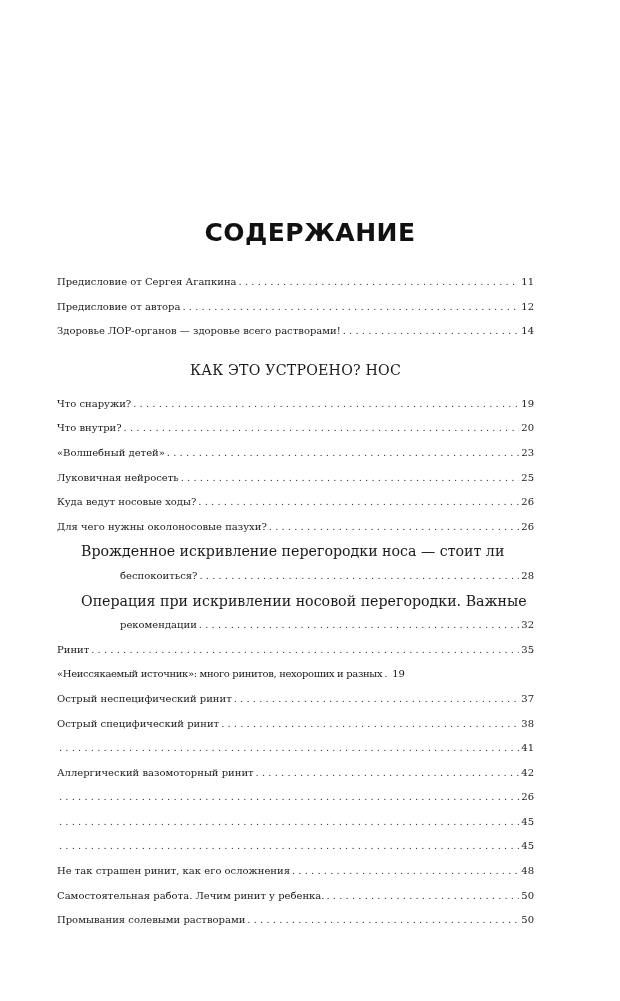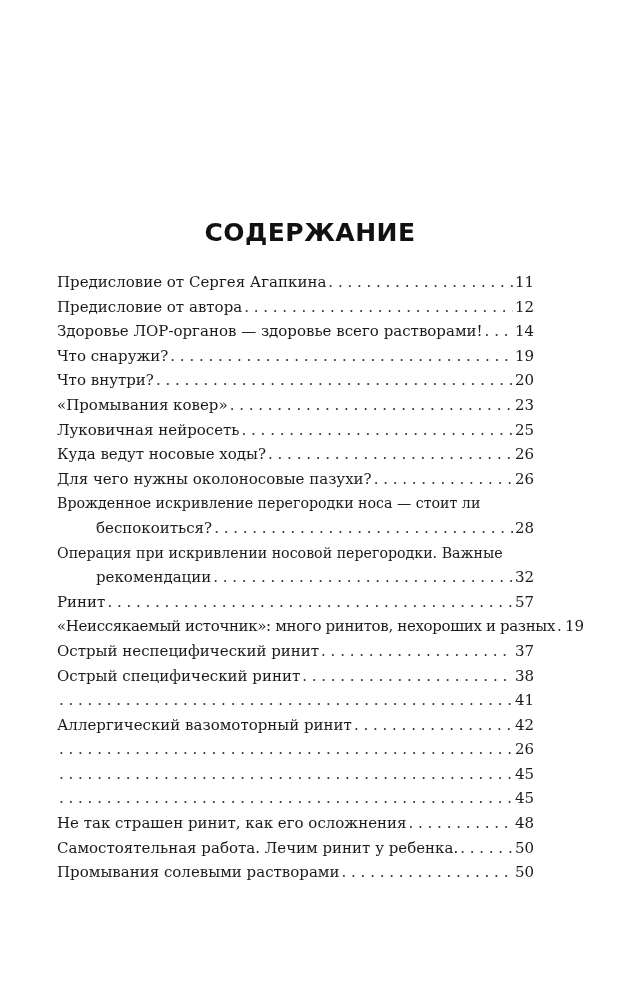--- a/index.html
+++ b/index.html
@@ -8,34 +8,34 @@
     font-family: "DejaVu Serif", "Liberation Serif", serif; color: #1a1a1a;
   }
   .page { position: relative; width: 620px; height: 1001px; }
   .title {
     position: absolute; top: 218px; left: 0; width: 620px; text-align: center;
     font-family: "DejaVu Sans", "Liberation Sans", sans-serif; font-weight: bold;
     font-size: 25px; letter-spacing: 0.5px; color: #111;
   }
   .toc { position: absolute; left: 57px; width: 477px; top: 270px; }
   .entry {
-    display: flex; align-items: center; font-size: 15px; line-height: 24.6px;
+    display: flex; align-items: center; font-size: 10px; line-height: 24.6px;
     white-space: nowrap;
   }
   .entry .label { flex: 0 0 auto; }
   .entry .dots {
     flex: 1 1 auto; overflow: hidden; margin: 0 2px; letter-spacing: 3.2px;
     color: #333;
   }
   .entry .dots::before {
     content: ". . . . . . . . . . . . . . . . . . . . . . . . . . . . . . . . . . . . . . . . . . . . . . . . . . . . . . . . . . . . . . . . . . . . . . . . . . . . . . . . . . . . . .";
     letter-spacing: 0;
   }
   .entry .page-num { flex: 0 0 auto; text-align: right; }
-  .multi { font-size: 14.2px; line-height: 24.6px; }
+  .multi { font-size: 14.2px; line-height: 24.6px; margin-left: 24px; }
   .multi .first { white-space: nowrap; }
   .multi .entry { padding-left: 39px; }
   .section-heading {
     text-align: center; font-size: 14.2px; line-height: 24px; margin: 14px 0 10px 0;
     letter-spacing: 0.2px;
   }
 </style>
 </head>
 <body>
 
@@ -52,33 +52,34 @@
         <span class="label">Предисловие от автора</span>
         <span class="dots"></span>
         <span class="page-num">12</span>
       </div>
     <div class="entry">
         <span class="label">Здоровье ЛОР-органов — здоровье всего растворами!</span>
         <span class="dots"></span>
         <span class="page-num">14</span>
       </div>
 
+    <div class="section-heading">КАК ЭТО УСТРОЕНО? НОС</div>
 
     <div class="entry">
         <span class="label">Что снаружи?</span>
         <span class="dots"></span>
         <span class="page-num">19</span>
       </div>
     <div class="entry">
         <span class="label">Что внутри?</span>
         <span class="dots"></span>
         <span class="page-num">20</span>
       </div>
     <div class="entry">
-        <span class="label">«Промывания ковер»</span>
+        <span class="label">«Волшебный детей»</span>
         <span class="dots"></span>
         <span class="page-num">23</span>
       </div>
     <div class="entry">
         <span class="label">Луковичная нейросеть</span>
         <span class="dots"></span>
         <span class="page-num">25</span>
       </div>
     <div class="entry">
         <span class="label">Куда ведут носовые ходы?</span>
@@ -104,21 +105,21 @@
       <div class="entry">
           <span class="label">рекомендации</span>
           <span class="dots"></span>
           <span class="page-num">32</span>
         </div>
     </div>
 
     <div class="entry">
         <span class="label">Ринит</span>
         <span class="dots"></span>
-        <span class="page-num">57</span>
+        <span class="page-num">35</span>
       </div>
     <div class="entry">
         <span class="label" style="letter-spacing:-0.35px">«Неиссякаемый источник»: много ринитов, нехороших и разных</span>
         <span class="dots" style="flex:0 0 6px"></span>
         <span class="page-num">19</span>
       </div>
     <div class="entry">
         <span class="label">Острый неспецифический ринит</span>
         <span class="dots"></span>
         <span class="page-num">37</span>

